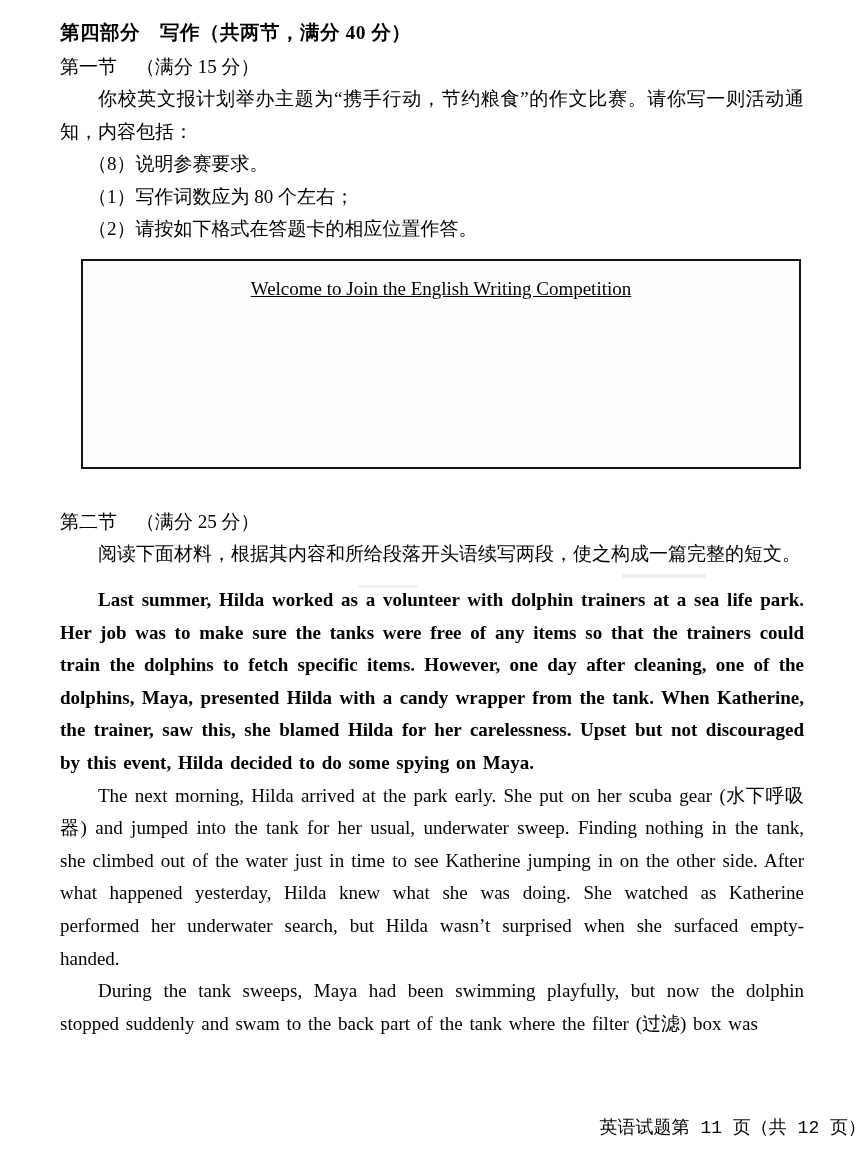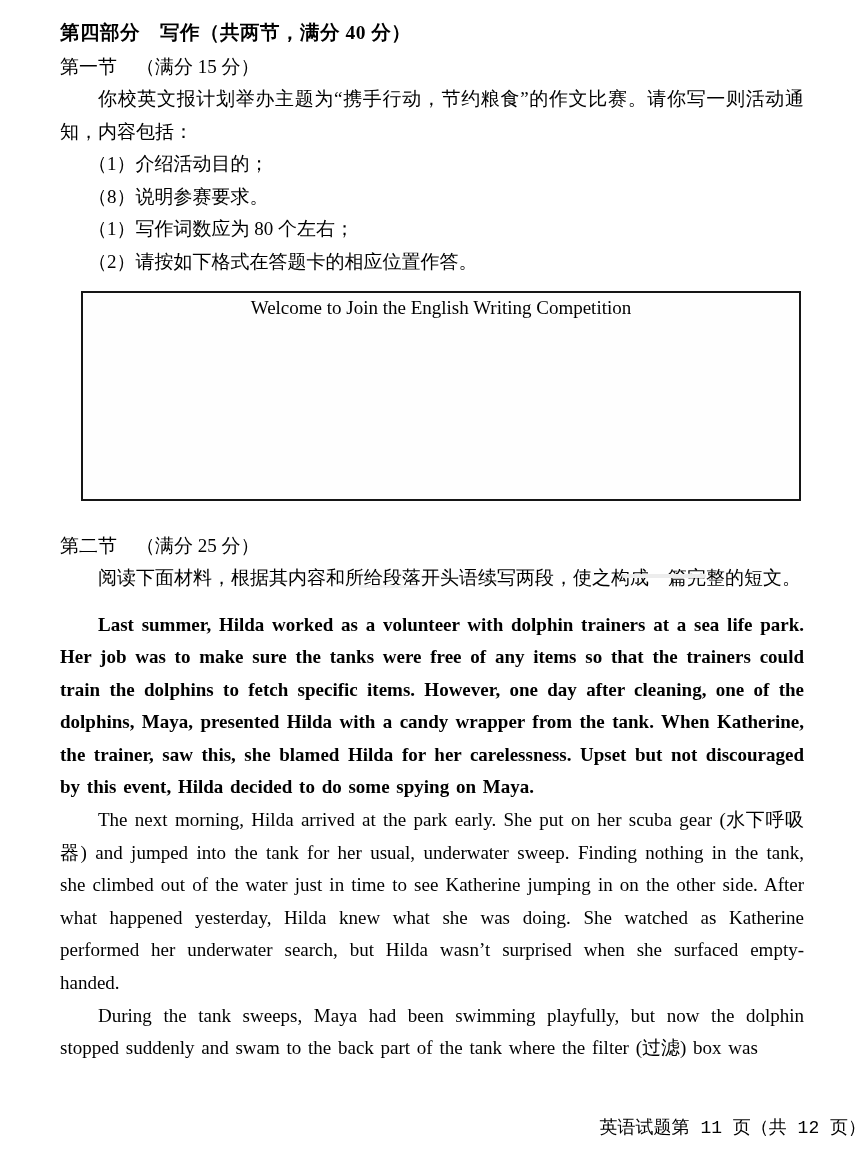--- a/index.html
+++ b/index.html
@@ -42,26 +42,28 @@
   }
   .answer-box {
     margin-top: 13px;
     margin-left: 21px;
     width: 720px;
     height: 210px;
     border: 2px solid #161616;
     background: #fefefe;
   }
   .answer-box .box-title {
+    margin-top: 13px;
     text-align: center;
     font-size: 19px;
     line-height: 30px;
+    text-decoration: underline;
   }
   .section2-title {
-    margin-top: 28px;
+    margin-top: 36px;
   }
   .en-para {
     text-indent: 38px;
     text-align: justify;
     line-height: 32.6px;
     word-spacing: 2px;
   }
   .en-para.first { margin-top: 14px; font-weight: bold; }
   .footer {
     position: absolute;
@@ -86,21 +88,20 @@
 
 <div class="page">
   <div class="content">
 
     <div class="part-heading">第四部分　写作（共两节，满分 40 分）</div>
 
     <div class="section-title">第一节　（满分 15 分）</div>
 
     <p class="cn-para">你校英文报计划举办主题为“携手行动，节约粮食”的作文比赛。请你写一则活动通知，内容包括：</p>
 
-    <div class="cn-item">（1）介绍活动目的；</div>
 
     <div class="cn-item">（8）说明参赛要求。</div>
 
 
     <div class="cn-item">（1）写作词数应为 80 个左右；</div>
 
     <div class="cn-item">（2）请按如下格式在答题卡的相应位置作答。</div>
 
     <div class="answer-box">
       <div class="box-title">Welcome to Join the English Writing Competition</div>

